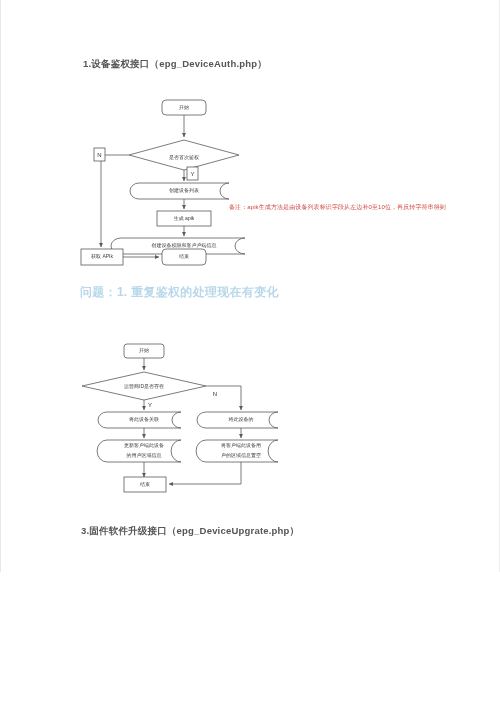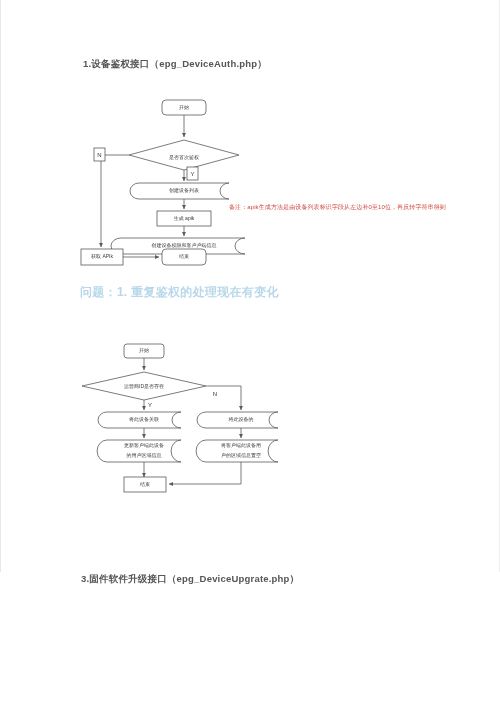--- a/index.html
+++ b/index.html
@@ -180,15 +180,15 @@
       <text class="lbl" x="152" y="104">将客户端此设备用</text>
       <text class="lbl" x="152" y="114">户的区域信息置空</text>
 
       <path class="ln" d="M152,120 L152,142 L80,142" marker-end="url(#ar2)"></path>
 
       <rect class="shp" x="35" y="135" width="42" height="15"></rect>
       <text class="lbl" x="56" y="143">结束</text>
     </svg>
   </div>
 
-  <div class="heading" style="left:80px; top:525px;margin-top:48px;">3.固件软件升级接口（epg_DeviceUpgrate.php）</div>
+  <div class="heading" style="left:80px; top:525px;">3.固件软件升级接口（epg_DeviceUpgrate.php）</div>
 
 </div>
 
 </body></html>

